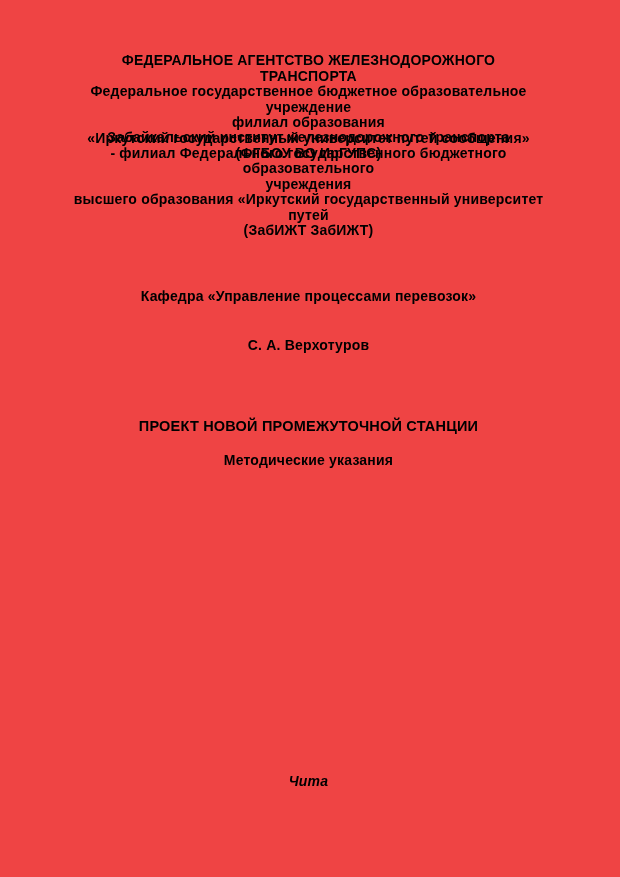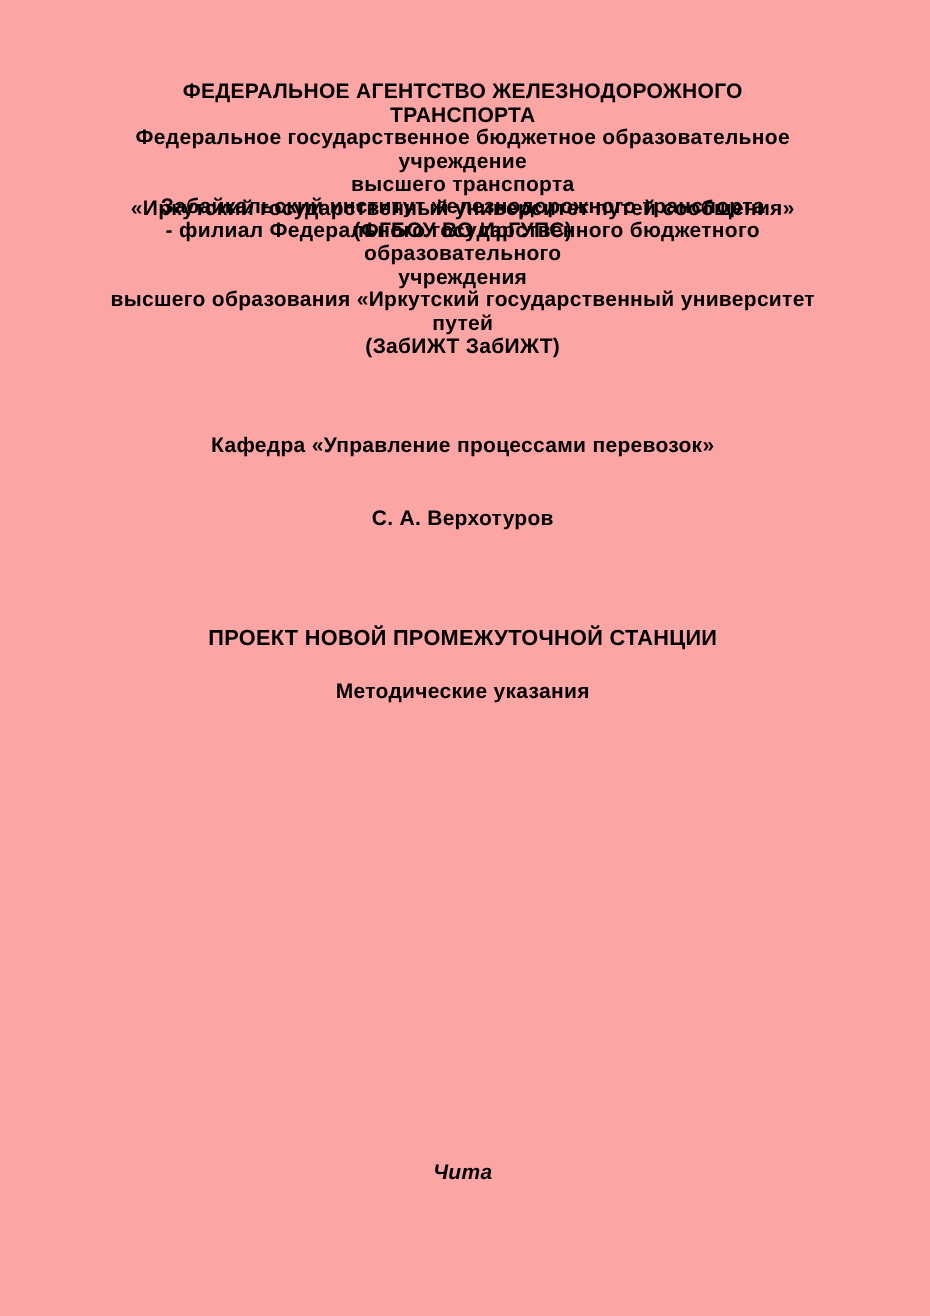--- a/index.html
+++ b/index.html
@@ -4,21 +4,21 @@
 <style>
   html, body {
     margin: 0;
     padding: 0;
     background: #ffffff;
   }
   .page {
     position: relative;
     width: 620px;
     height: 877px;
-    background: #fca5a5;
+    background: #ef4444;
     color: #000000;
     font-family: "Liberation Sans", "DejaVu Sans", sans-serif;
     font-weight: bold;
     overflow: hidden;
   }
   .band {
     position: absolute;
     left: 72px;
     width: 473px;
     font-size: 14px;
@@ -37,21 +37,21 @@
   .imprint-block   { top: 773px; line-height: 16px; font-style: italic; }
 </style>
 </head>
 <body>
 
 <div class="page">
 
   <div class="band center agency-block">
     <div>ФЕДЕРАЛЬНОЕ АГЕНТСТВО ЖЕЛЕЗНОДОРОЖНОГО ТРАНСПОРТА</div>
     <div>Федеральное государственное бюджетное образовательное учреждение</div>
-    <div>высшего транспорта</div>
+    <div>филиал образования</div>
     <div>«Иркутский государственный университет путей сообщения»</div>
     <div>(ФГБОУ ВО ИрГУПС)</div>
   </div>
 
   <div class="band center institute-block">
     <div>Забайкальский институт железнодорожного транспорта</div>
     <div>- филиал Федерального государственного бюджетного образовательного</div>
     <div>учреждения</div>
     <div>высшего образования «Иркутский государственный университет путей</div>
     <div>(ЗабИЖТ ЗабИЖТ)</div>

